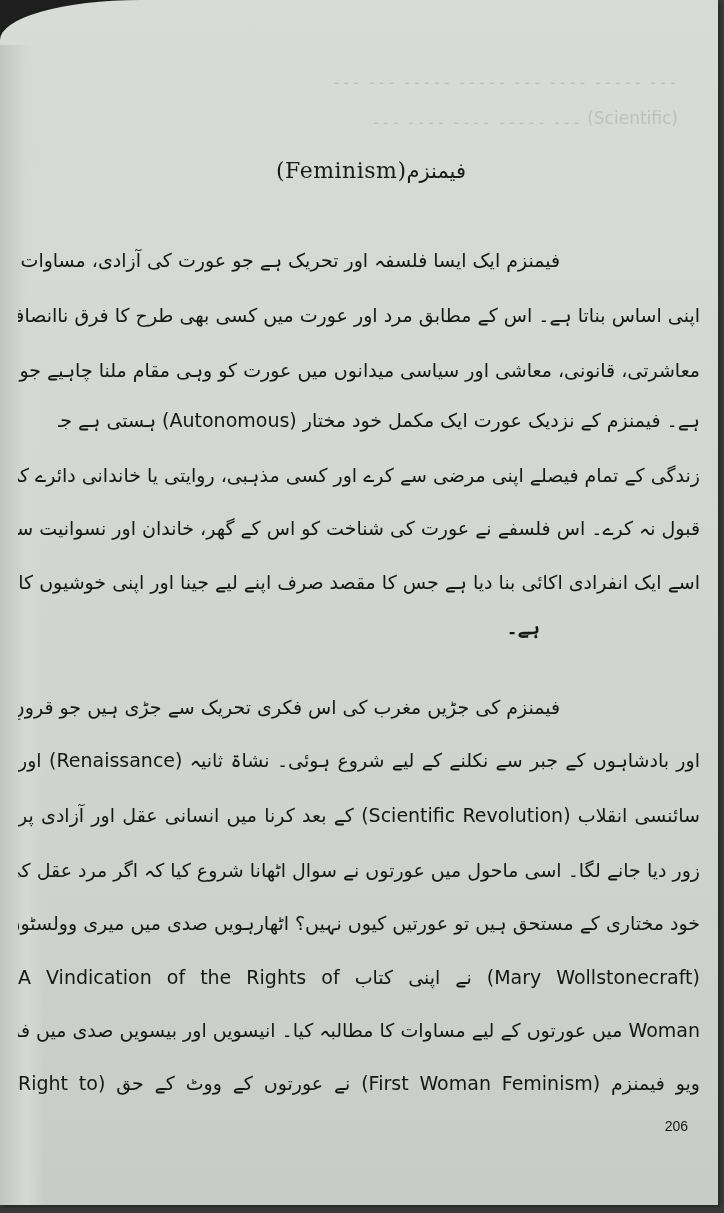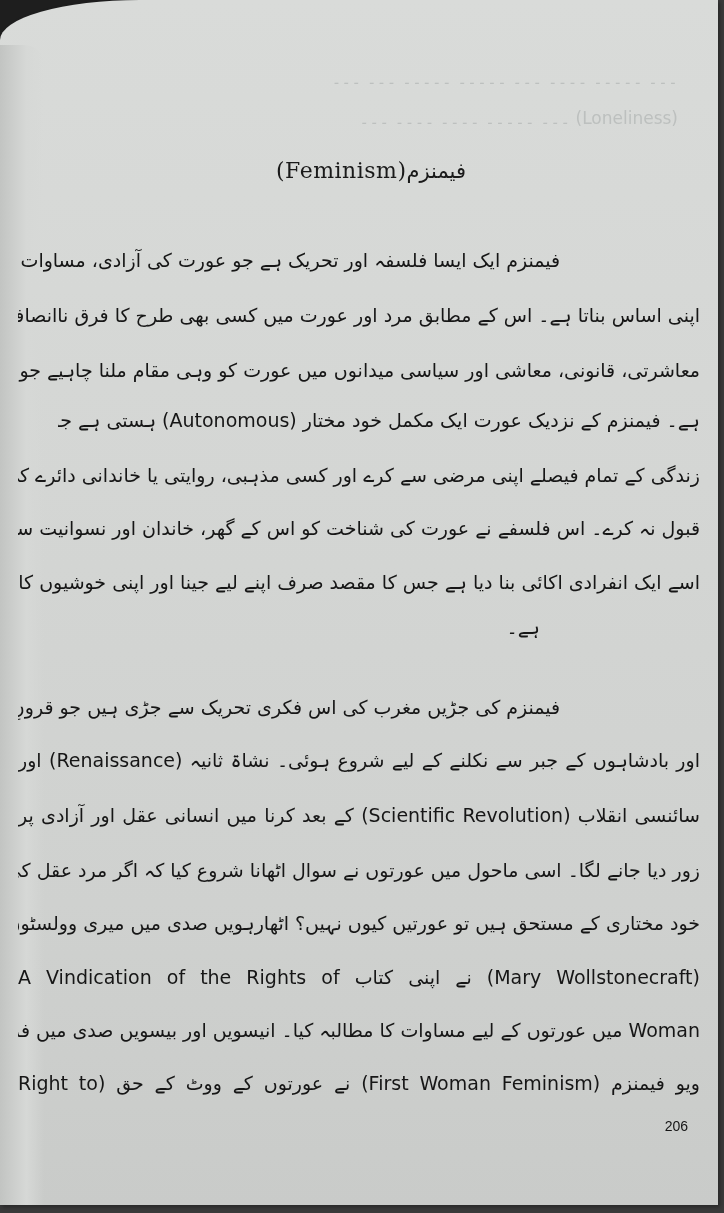--- a/index.html
+++ b/index.html
@@ -76,42 +76,42 @@
       left: 0;
       text-align: justify;
       text-align-last: justify;
       font-size: 19px;
       line-height: 30px;
       white-space: nowrap;
       overflow: hidden;
       font-family: "DejaVu Sans", sans-serif;
     }
     .line.indent { padding-right: 140px; }
-    .line.short { text-align-last: right; padding-right: 160px; }
+    .line.short { text-align-last: right; padding-right: 160px; font-weight: bold; }
     .page-number {
       position: absolute;
       top: 1118px;
       left: 16px; right: 0;
       text-align: right;
       font-family: "Liberation Sans", sans-serif;
       font-size: 14px;
       color: #151515;
       padding-right: 30px;
     }
   </style>
 </head>
 <body>
 
 <div class="dark-corner"></div>
 
 <div class="page">
   <div class="page-edge"></div>
 
   <div class="bleed" style="top:68px;">۔۔۔ ۔۔۔۔۔ ۔۔۔۔ ۔۔۔ ۔۔۔۔۔ ۔۔۔۔۔ ۔۔۔ ۔۔۔</div>
-  <div class="bleed" style="top:108px;">(Loneliness) ۔۔۔ ۔۔۔۔۔ ۔۔۔۔ ۔۔۔۔ ۔۔۔</div>
+  <div class="bleed" style="top:108px;">(Scientific) ۔۔۔ ۔۔۔۔۔ ۔۔۔۔ ۔۔۔۔ ۔۔۔</div>
 
   <div class="title">
     <span>(Feminism)</span><span class="ur">فیمنزم</span>
   </div>
 
   <div class="body-text">
     <div class="line indent" style="top:245px;">فیمنزم ایک ایسا فلسفہ اور تحریک ہے جو عورت کی آزادی، مساوات اور خود مختاری کو</div>
     <div class="line" style="top:300px;">اپنی اساس بناتا ہے۔ اس کے مطابق مرد اور عورت میں کسی بھی طرح کا فرق ناانصافی ہے اور</div>
     <div class="line" style="top:355px;">معاشرتی، قانونی، معاشی اور سیاسی میدانوں میں عورت کو وہی مقام ملنا چاہیے جو مرد کو حاصل</div>
     <div class="line" style="top:405px;margin-left:40px;">ہے۔ فیمنزم کے نزدیک عورت ایک مکمل خود مختار (Autonomous) ہستی ہے جو اپنی</div>

